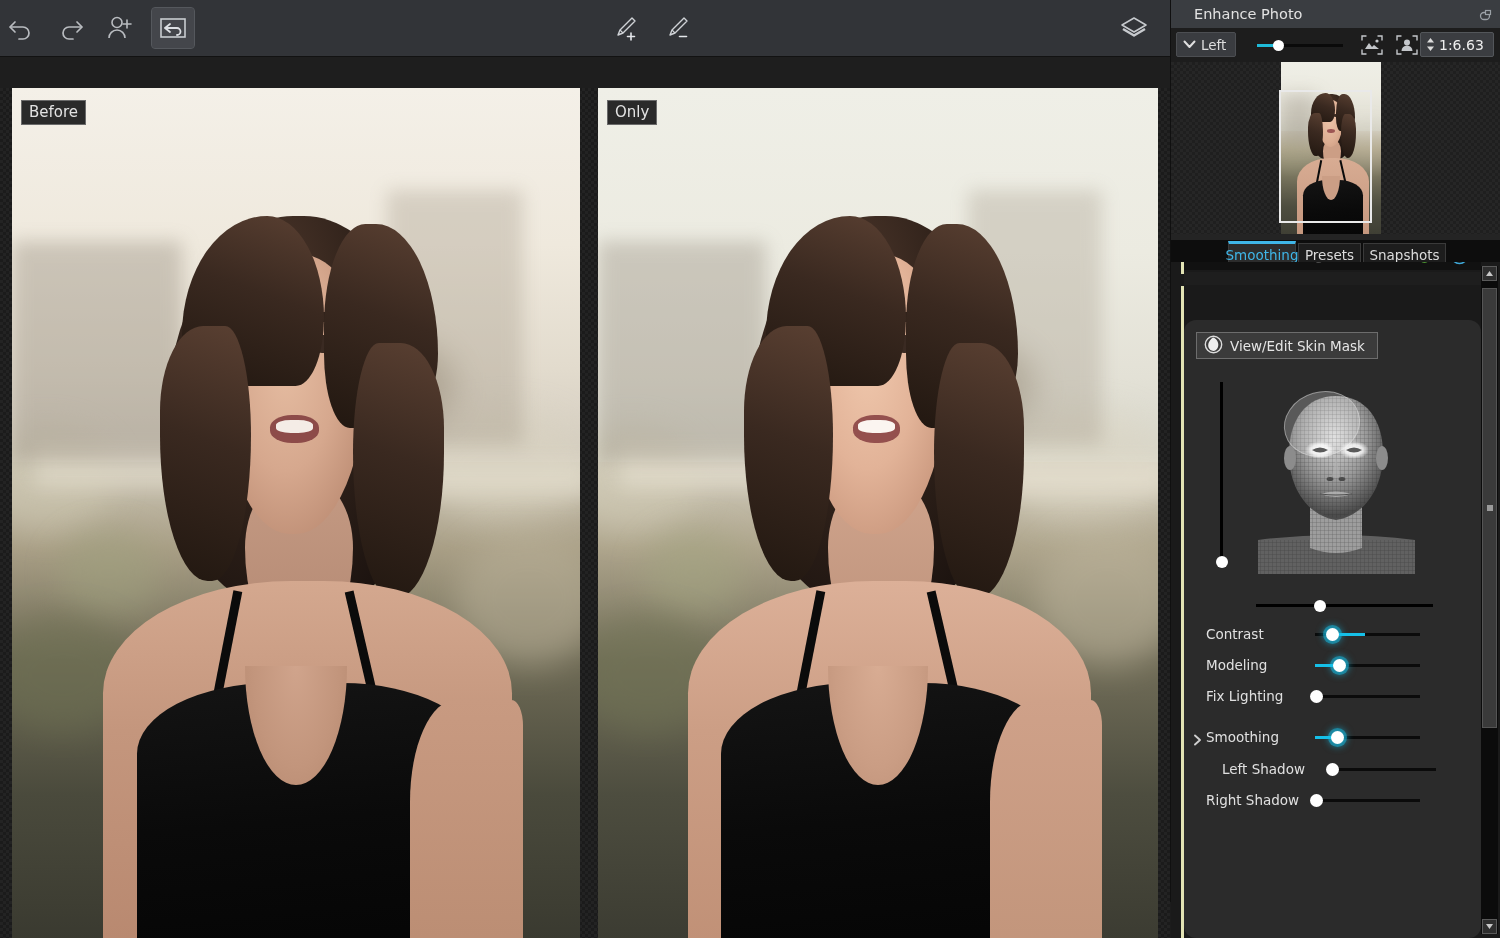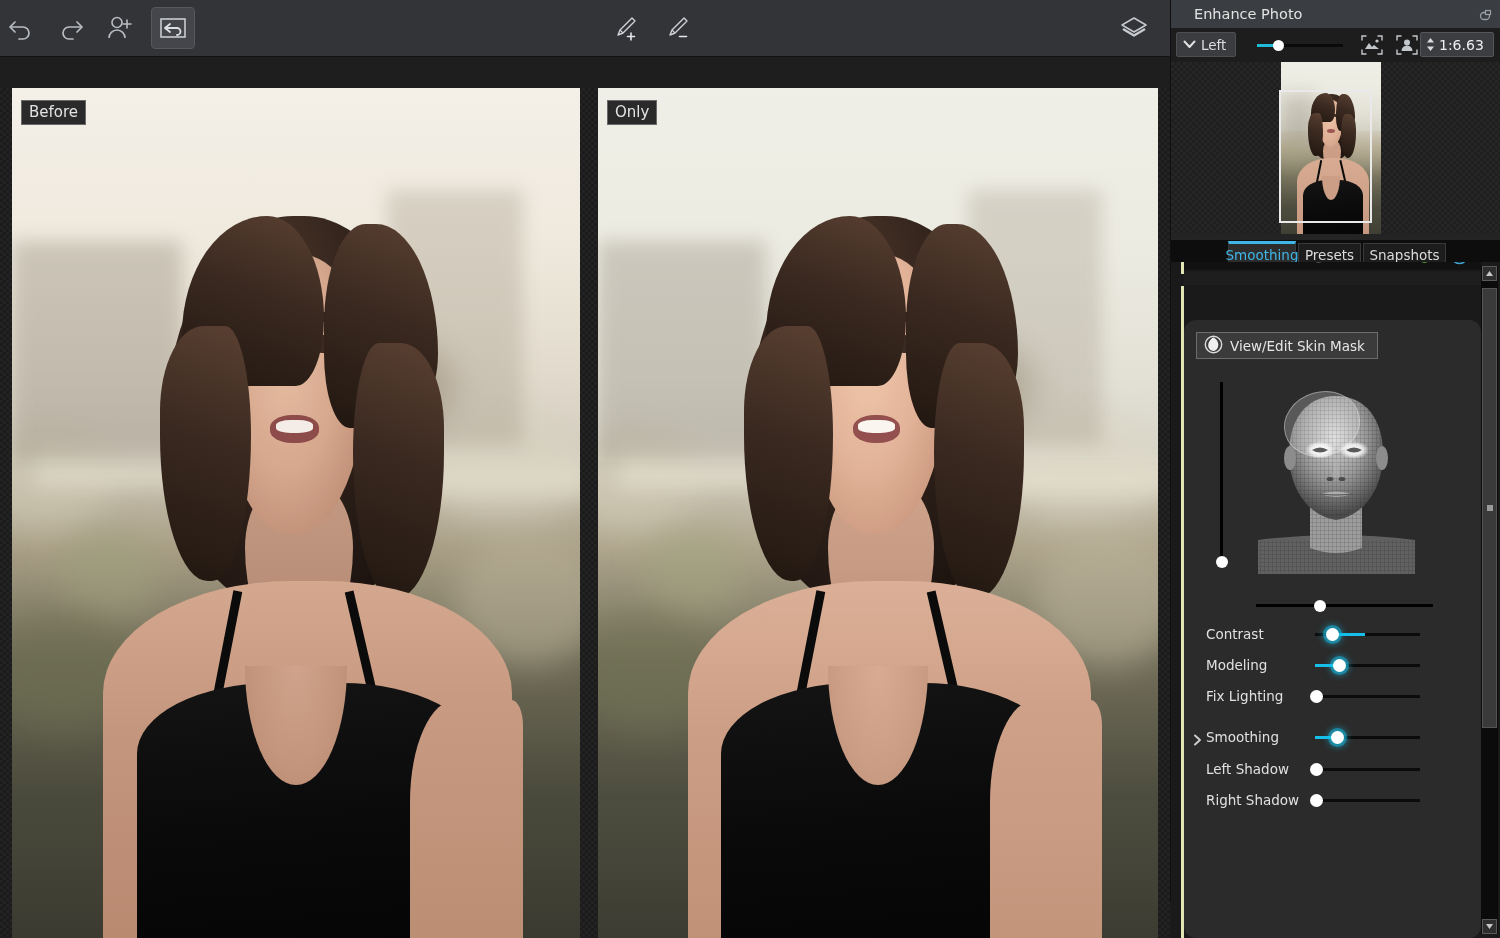--- a/index.html
+++ b/index.html
@@ -640,21 +640,21 @@
               <path d="M3 1.5 L8 6 L3 10.5" fill="none" stroke="#cfcfcf" stroke-width="1.9" stroke-linecap="round" stroke-linejoin="round"></path>
             </svg>
           </span>
           <span class="lbl ind">Smoothing</span>
           <div class="strack">
             <div class="fill" style="left:0px;width:23px;"></div>
             <div class="knob glow" style="left:16px;"></div>
           </div>
         </div>
 
-        <div class="srow" style="top:434px;">
+        <div class="srow" style="top:434px;margin-left:16px;">
           <span class="lbl ind">Left Shadow</span>
           <div class="strack">
             <div class="knob" style="left:-5px;"></div>
           </div>
         </div>
 
         <div class="srow" style="top:465px;">
           <span class="lbl ind">Right Shadow</span>
           <div class="strack">
             <div class="knob" style="left:-5px;"></div>

